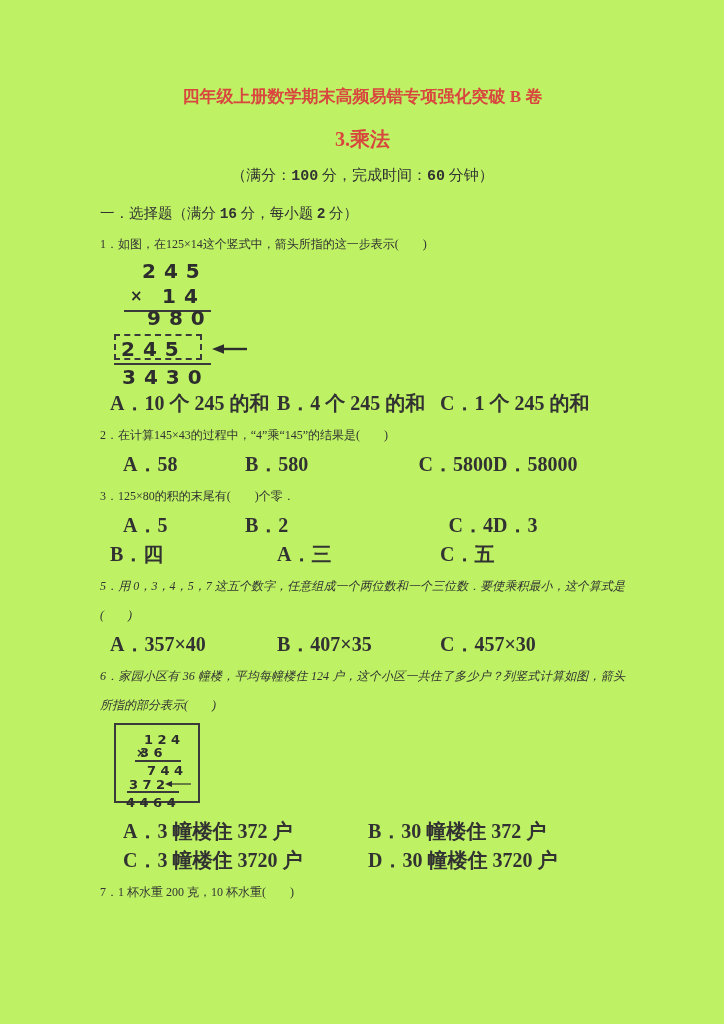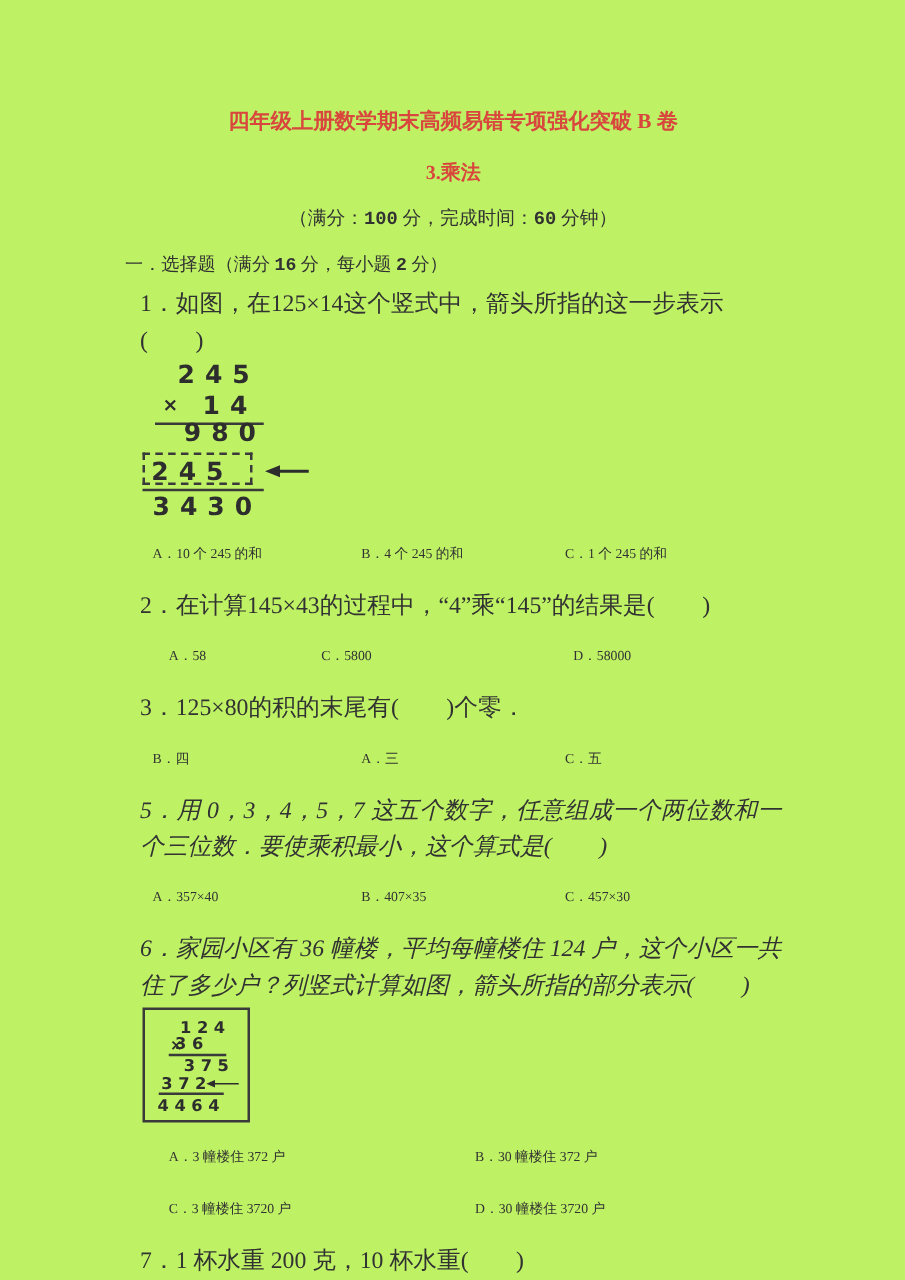--- a/index.html
+++ b/index.html
@@ -14,32 +14,32 @@
     width:724px; height:1024px;
     padding:84px 99px 0 100px;
     overflow:hidden;
     background:#bef264;
   }
   .title {
     margin:0; font-size:17px; line-height:26px; font-weight:bold;
     text-align:center; color:var(--accent);
   }
   .subtitle {
-    margin:16px 0 0 0; font-size:16px; line-height:26px; font-weight:bold;
+    margin:16px 0 0 0; font-size:20px; line-height:26px; font-weight:bold;
     text-align:center; color:var(--accent);
   }
   .meta {
     margin:10px 0 0 0; font-size:15px; line-height:26px;
     text-align:center; font-weight:normal;
   }
   .meta b, .section b { font-weight:bold;font-family:Liberation Mono, monospace; }
   .section { margin:10px 0 0 0; font-size:14.5px; line-height:26px; }
-  .qtext { margin:3px 0 0 12px; font-size:19px; line-height:29px; }
+  .qtext { margin:3px 0 0 0; font-size:12px; line-height:29px; }
   .just { text-align:justify;font-style:italic; }
-  .optrow { display:flex; margin:12px; font-size:11px; line-height:29px; }
+  .optrow { display:flex; margin:0; font-size:20px; line-height:29px;font-weight:bold; }
   .optrow span { white-space:nowrap; }
   .cols3 { padding-left:10px; }
   .cols3 span:nth-child(1){ width:167px; }
   .cols3 span:nth-child(2){ width:163px; }
   .cols4 { padding-left:23px; }
   .cols4 span:nth-child(1){ width:122px; }
   .cols4 span:nth-child(2){ width:125px; }
   .cols4 span:nth-child(3){ width:123px;text-align:right; }
   .cols2 { padding-left:23px; }
   .cols2 span:nth-child(1){ width:245px; }
@@ -52,21 +52,21 @@
   }
   .fig1 .row { position:absolute; font-size:20px; line-height:20px; letter-spacing:8px; }
   .fig1 .sign { font-size:15px; line-height:15px; letter-spacing:0; }
   .fig1 .hline { position:absolute; height:2px; background:#3a3a3a; }
   .fig1 .dashedbox { position:absolute; border:2px dashed #3a3a3a; }
   .fig1 svg, .fig2 svg { position:absolute; }
 
   
   .fig2wrap { margin-top:3px; }
   .fig2 {
-    position:relative; width:86px; height:92px;
+    position:relative; width:86px; height:80px;
     border:2px solid #3a3a3a; margin-left:14px;
     font-family:"DejaVu Sans","Liberation Sans",sans-serif;
     font-weight:600; color:var(--figink);
   }
   .fig2 .row { position:absolute; font-size:13px; line-height:13px; letter-spacing:4.5px; }
   .fig2 .sign2 { font-size:12px; letter-spacing:0; }
   .fig2 .hline2 { position:absolute; height:1.5px; background:#3a3a3a; }
 
   .gap14 { margin-top:14px; }
 </style>
@@ -103,25 +103,32 @@
 
   <div class="optrow cols3">
     <span>A．10 个 245 的和</span>
     <span>B．4 个 245 的和</span>
     <span>C．1 个 245 的和</span>
   </div>
 
   <p class="qtext">2．在计算145×43的过程中，“4”乘“145”的结果是(　　)</p>
   <div class="optrow cols4">
     <span>A．58</span>
+    <span>B．580</span>
     <span>C．5800</span>
     <span>D．58000</span>
   </div>
 
   <p class="qtext">3．125×80的积的末尾有(　　)个零．</p>
+  <div class="optrow cols4">
+    <span>A．5</span>
+    <span>B．2</span>
+    <span>C．4</span>
+    <span>D．3</span>
+  </div>
 
   <div class="optrow cols3">
     <span>B．四</span>
     <span>A．三</span>
     <span>C．五</span>
   </div>
 
   <p class="qtext just">5．用 0，3，4，5，7 这五个数字，任意组成一个两位数和一个三位数．要使乘积最小，这个算式是(　　)</p>
   <div class="optrow cols3">
     <span>A．357×40</span>
@@ -130,21 +137,21 @@
   </div>
 
   <p class="qtext just">6．家园小区有 36 幢楼，平均每幢楼住 124 户，这个小区一共住了多少户？列竖式计算如图，箭头所指的部分表示(　　)</p>
 
   <div class="fig2wrap">
     <div class="fig2">
       <span class="row" style="left:28px;top:8px">124</span>
       <span class="row sign2" style="left:20px;top:22px">×</span>
       <span class="row" style="left:24px;top:21px">36</span>
       <div class="hline2" style="left:19px;top:35px;width:46px"></div>
-      <span class="row" style="left:31px;top:39px">375</span>
+      <span class="row" style="left:31px;top:39px">744</span>
       <span class="row" style="left:13px;top:53px">372</span>
       <svg style="left:49px;top:55px" width="27" height="8" viewBox="0 0 27 8">
         <line x1="26" y1="4" x2="5" y2="4" stroke="#2d2d2d" stroke-width="1.2"></line>
         <polygon points="0,4 7,1 7,7" fill="#2d2d2d"></polygon>
       </svg>
       <div class="hline2" style="left:11px;top:66px;width:52px;height:2px"></div>
       <span class="row" style="left:10px;top:71px">4464</span>
     </div>
   </div>
 

